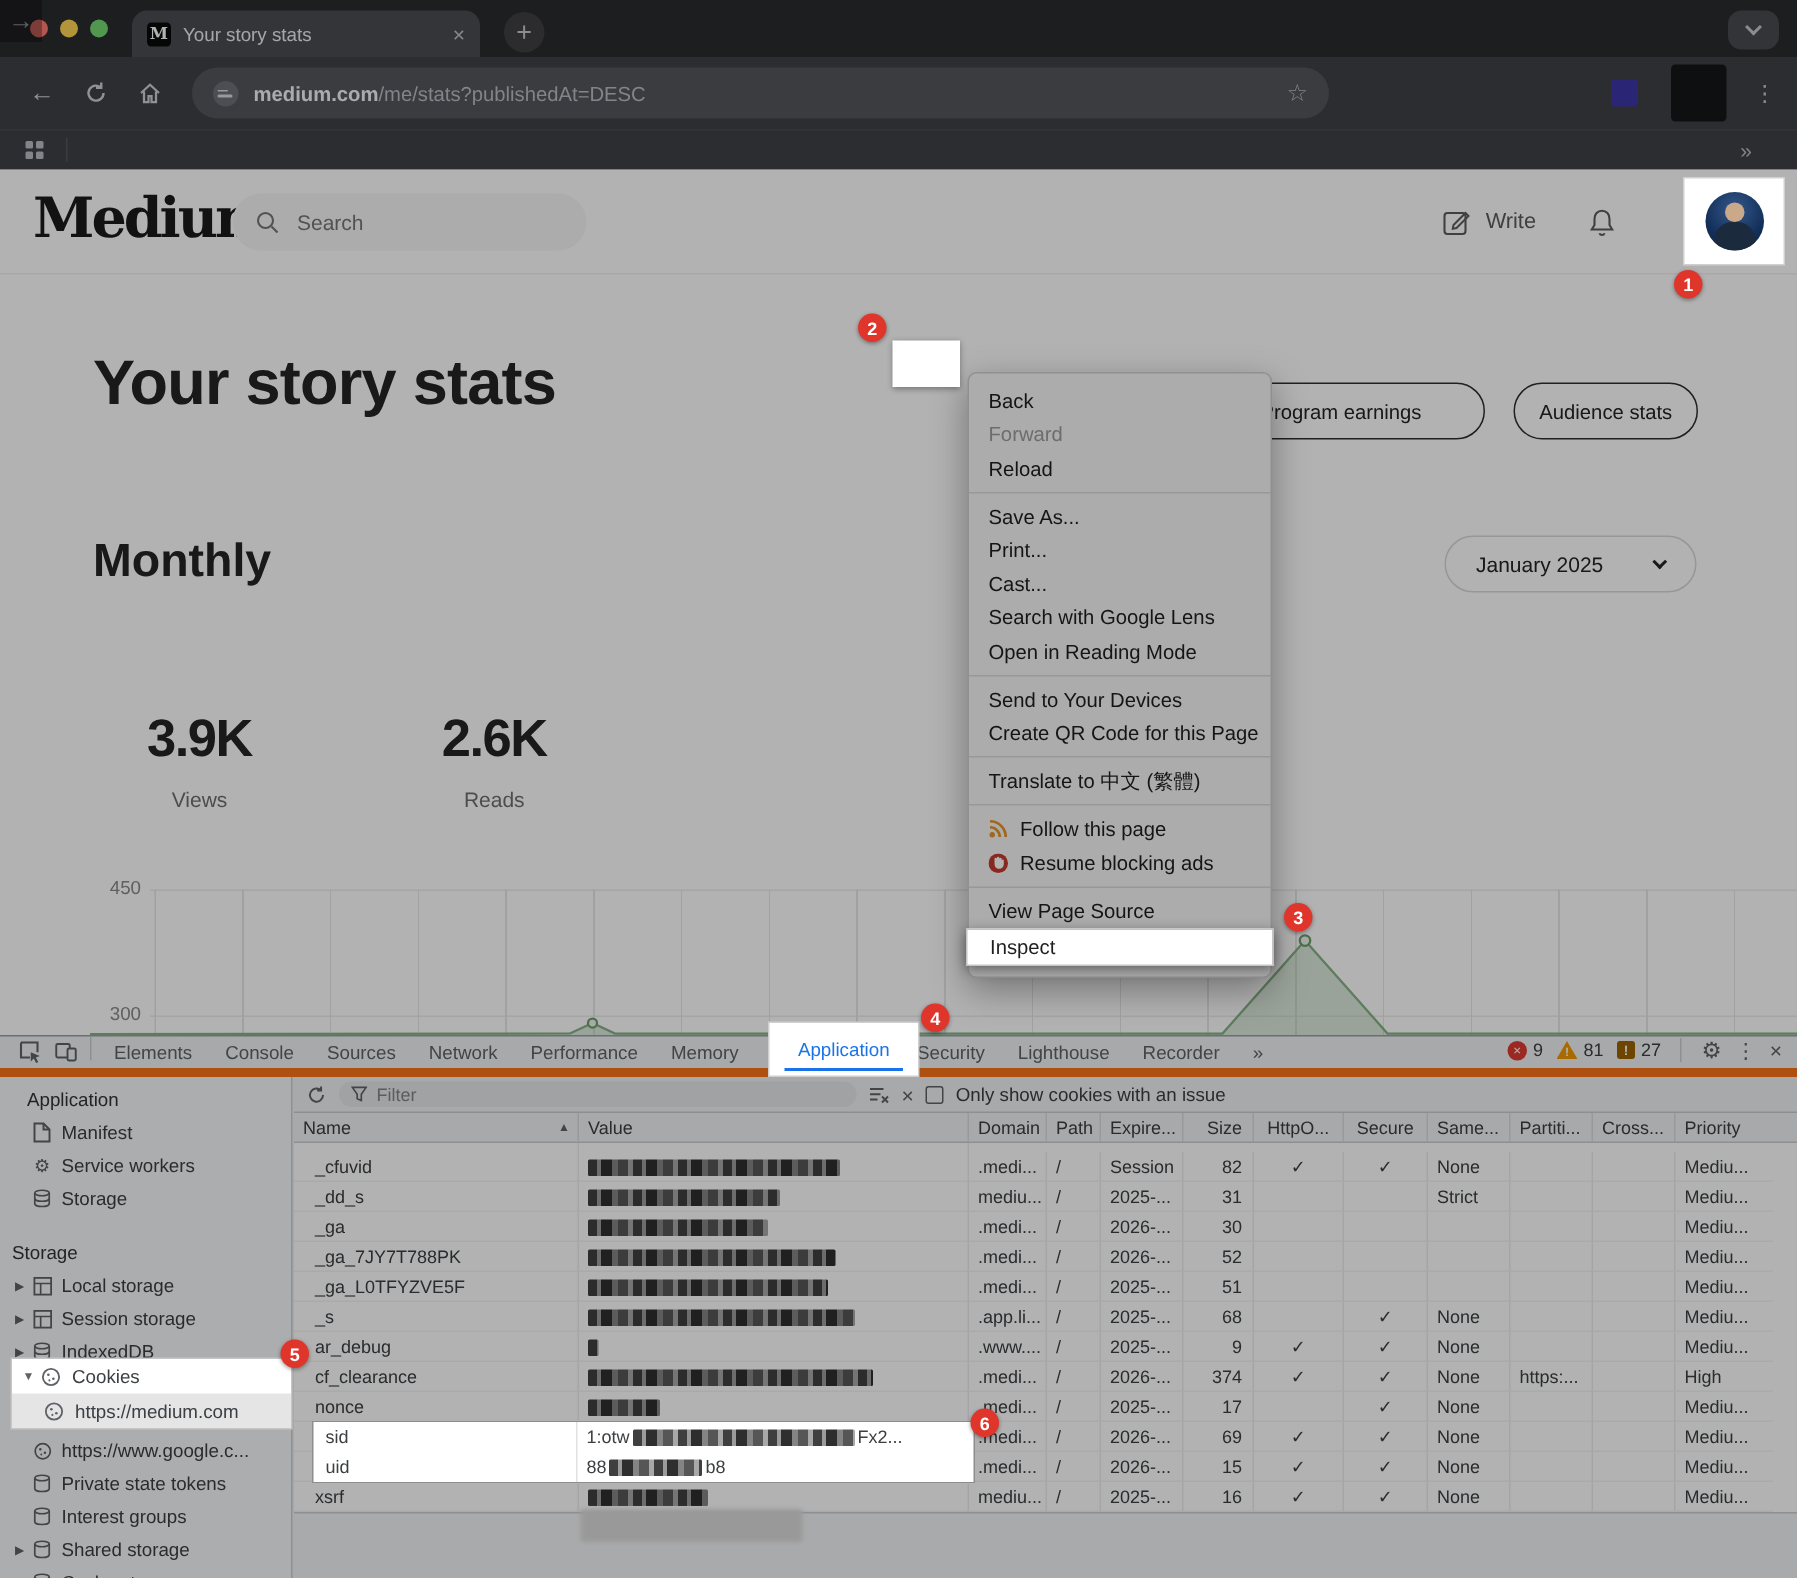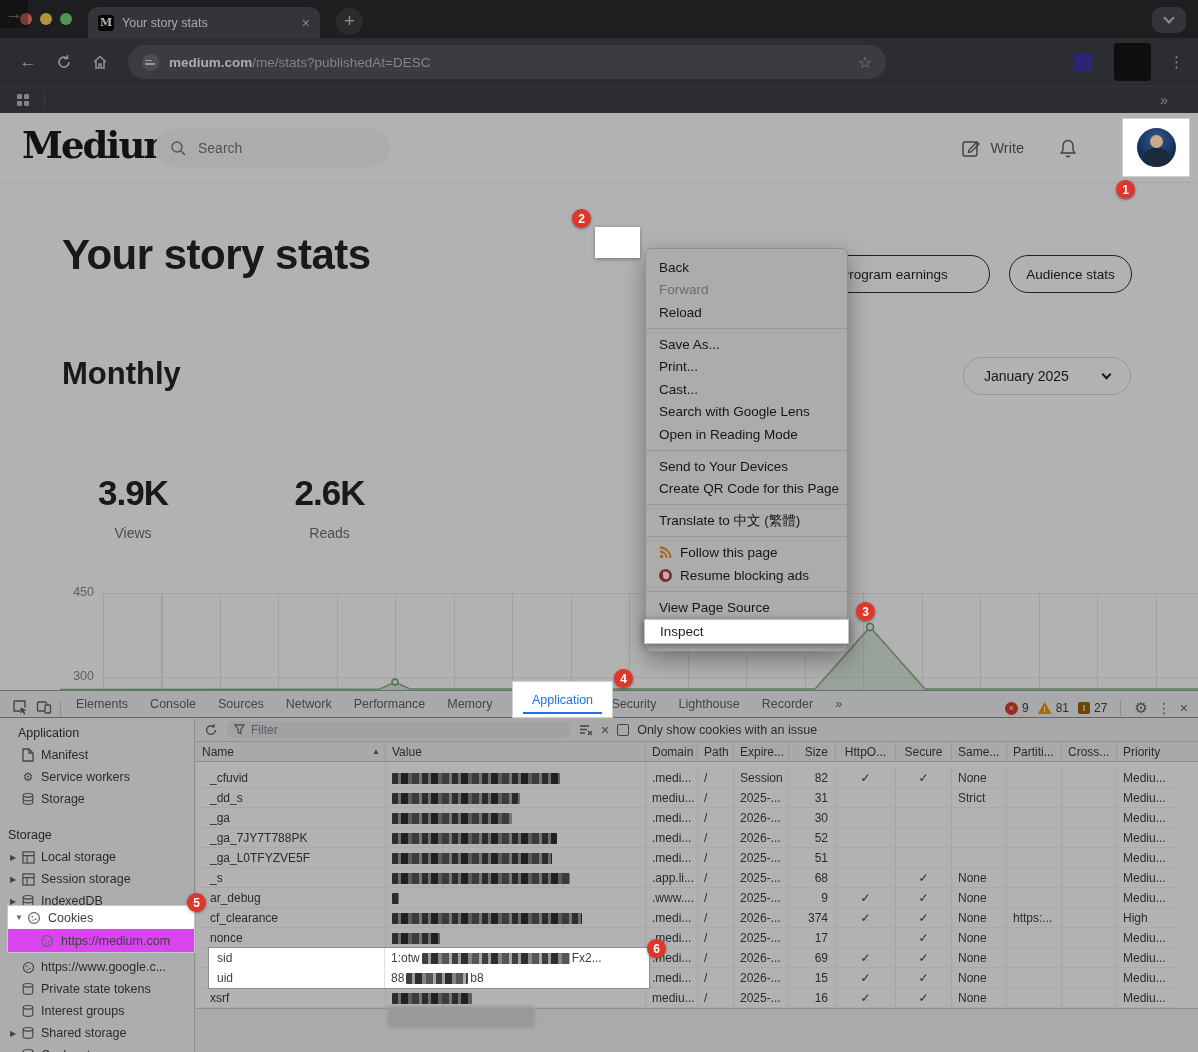--- a/index.html
+++ b/index.html
@@ -68,21 +68,21 @@
 
 
 .cmenu{position:absolute;left:645px;top:135px;width:203px;background:#f6f6f6;border:1px solid #cfcfcf;border-radius:6px;box-shadow:0 8px 24px rgba(0,0,0,.35);padding:7px 0}
 .mi{height:22.5px;display:flex;align-items:center;padding:0 13px;font-size:13.5px;color:#1f1f1f;gap:8px;white-space:nowrap}
 .mi.dis{color:#9d9d9d}
 .msep{height:1px;background:#dadada;margin:4.25px 0}
 .mi.hl{position:relative;z-index:60;background:#fff;border:1px solid #c4c4c4;box-shadow:0 2px 8px rgba(0,0,0,.45);margin:0 -2px;height:25px;padding:0 15px}
 
 
 .devtools{position:absolute;left:0;top:690px;width:100%;height:362px;background:#f1f3f4;border-top:1px solid #9aa0a6}
-.dt-tabbar{height:27px;display:flex;align-items:flex-end;border-bottom:1px solid #f97316;padding-left:8px}
+.dt-tabbar{height:27px;display:flex;align-items:flex-start;border-bottom:6px solid #f97316;padding-left:8px}
 .dt-ic{width:24px;height:20px;display:flex;align-items:center;justify-content:center}
 .dt-vsep{width:1px;height:16px;background:#cacdd1;margin:0 4px}
 .dtab{padding:0 11px;height:100%;display:flex;align-items:center;font-size:12.5px;color:#5f6368;white-space:nowrap}
 .dtab-spacer{width:97px}
 .dt-status{margin-left:auto;display:flex;align-items:center;gap:9px;padding-right:10px}
 .cnt{display:flex;align-items:center;gap:4px;font-size:12px;color:#3c4043}
 .err-ic{width:13px;height:13px;border-radius:50%;background:#df3c30;color:#fff;font-size:9px;display:flex;align-items:center;justify-content:center}
 .warn-ic{width:14px;height:12px;background:#f29900;clip-path:polygon(50% 0,100% 100%,0 100%);color:#fff;font-size:8px;font-weight:bold;display:flex;align-items:flex-end;justify-content:center}
 .iss-ic{width:12px;height:12px;background:#9c6400;border-radius:2px;color:#fff;font-size:9px;font-weight:bold;display:flex;align-items:center;justify-content:center}
 .dt-gear{font-size:15px;color:#5f6368}
@@ -129,21 +129,21 @@
 .av-circle{position:absolute;left:14px;top:9px;width:39px;height:39px;border-radius:50%;background:radial-gradient(circle at 50% 30%,#35588a 0%,#13305a 60%,#0b2140 100%);overflow:hidden}
 .av-head{position:absolute;left:13px;top:7px;width:13px;height:13px;border-radius:50%;background:#c9a98a}
 .av-body{position:absolute;left:6px;top:20px;width:27px;height:19px;border-radius:12px 12px 0 0;background:#1b2a3d}
 .hl-box2{left:595px;top:227px;width:45px;height:31px;box-shadow:0 1px 4px rgba(0,0,0,.35)}
 .hl-apptab{left:513px;top:682px;width:99px;height:35px;display:flex;align-items:center;justify-content:center;font-size:12.5px;color:#1a73e8;box-shadow:0 0 0 1px #cfcfcf}
 .hl-apptab:after{content:"";position:absolute;left:10px;right:10px;bottom:3px;height:2.5px;background:#1a73e8}
 .hl-cookies{left:8px;top:906px;width:186px;height:46px;box-shadow:0 0 0 1px #c6c6c6;font-size:12.5px;color:#3c4043}
 .hlc-row{height:23px;display:flex;align-items:center;padding-left:4px}
 .hlc-row .tri{width:14px;text-align:center;font-size:8px;color:#5f6368}
 .hlc-row .sic{width:16px;height:16px;margin-right:6px;display:flex;align-items:center;justify-content:center}
-.hlc-row.sel{background:#d946ef;padding-left:31px}
+.hlc-row.sel{background:#e5e5e5;padding-left:20px}
 .hl-siduid{left:208px;top:947px;width:442px;height:42px;border:1px solid #8d8d8d;font-size:12px;color:#3c4043;background:#fff}
 .hls-row{height:20px;display:flex;align-items:center}
 .hls-name{width:176px;padding-left:8px;border-right:1px solid #e0e0e0;align-self:stretch;display:flex;align-items:center}
 .hls-val{padding-left:6px;display:flex;align-items:center;gap:2px;white-space:nowrap;overflow:hidden}
 .badge{position:absolute;z-index:70;width:19px;height:19px;border-radius:50%;background:#e0352b;color:#fff;font-size:12px;font-weight:bold;display:flex;align-items:center;justify-content:center;box-shadow:0 1px 3px rgba(0,0,0,.4)}
 .b1{left:1116px;top:180px}.b2{left:572px;top:209px}.b3{left:856px;top:602px}
 .b4{left:614px;top:669px}.b5{left:187px;top:893px}.b6{left:647px;top:939px}
 svg{display:block}
 </style>
 </head>

